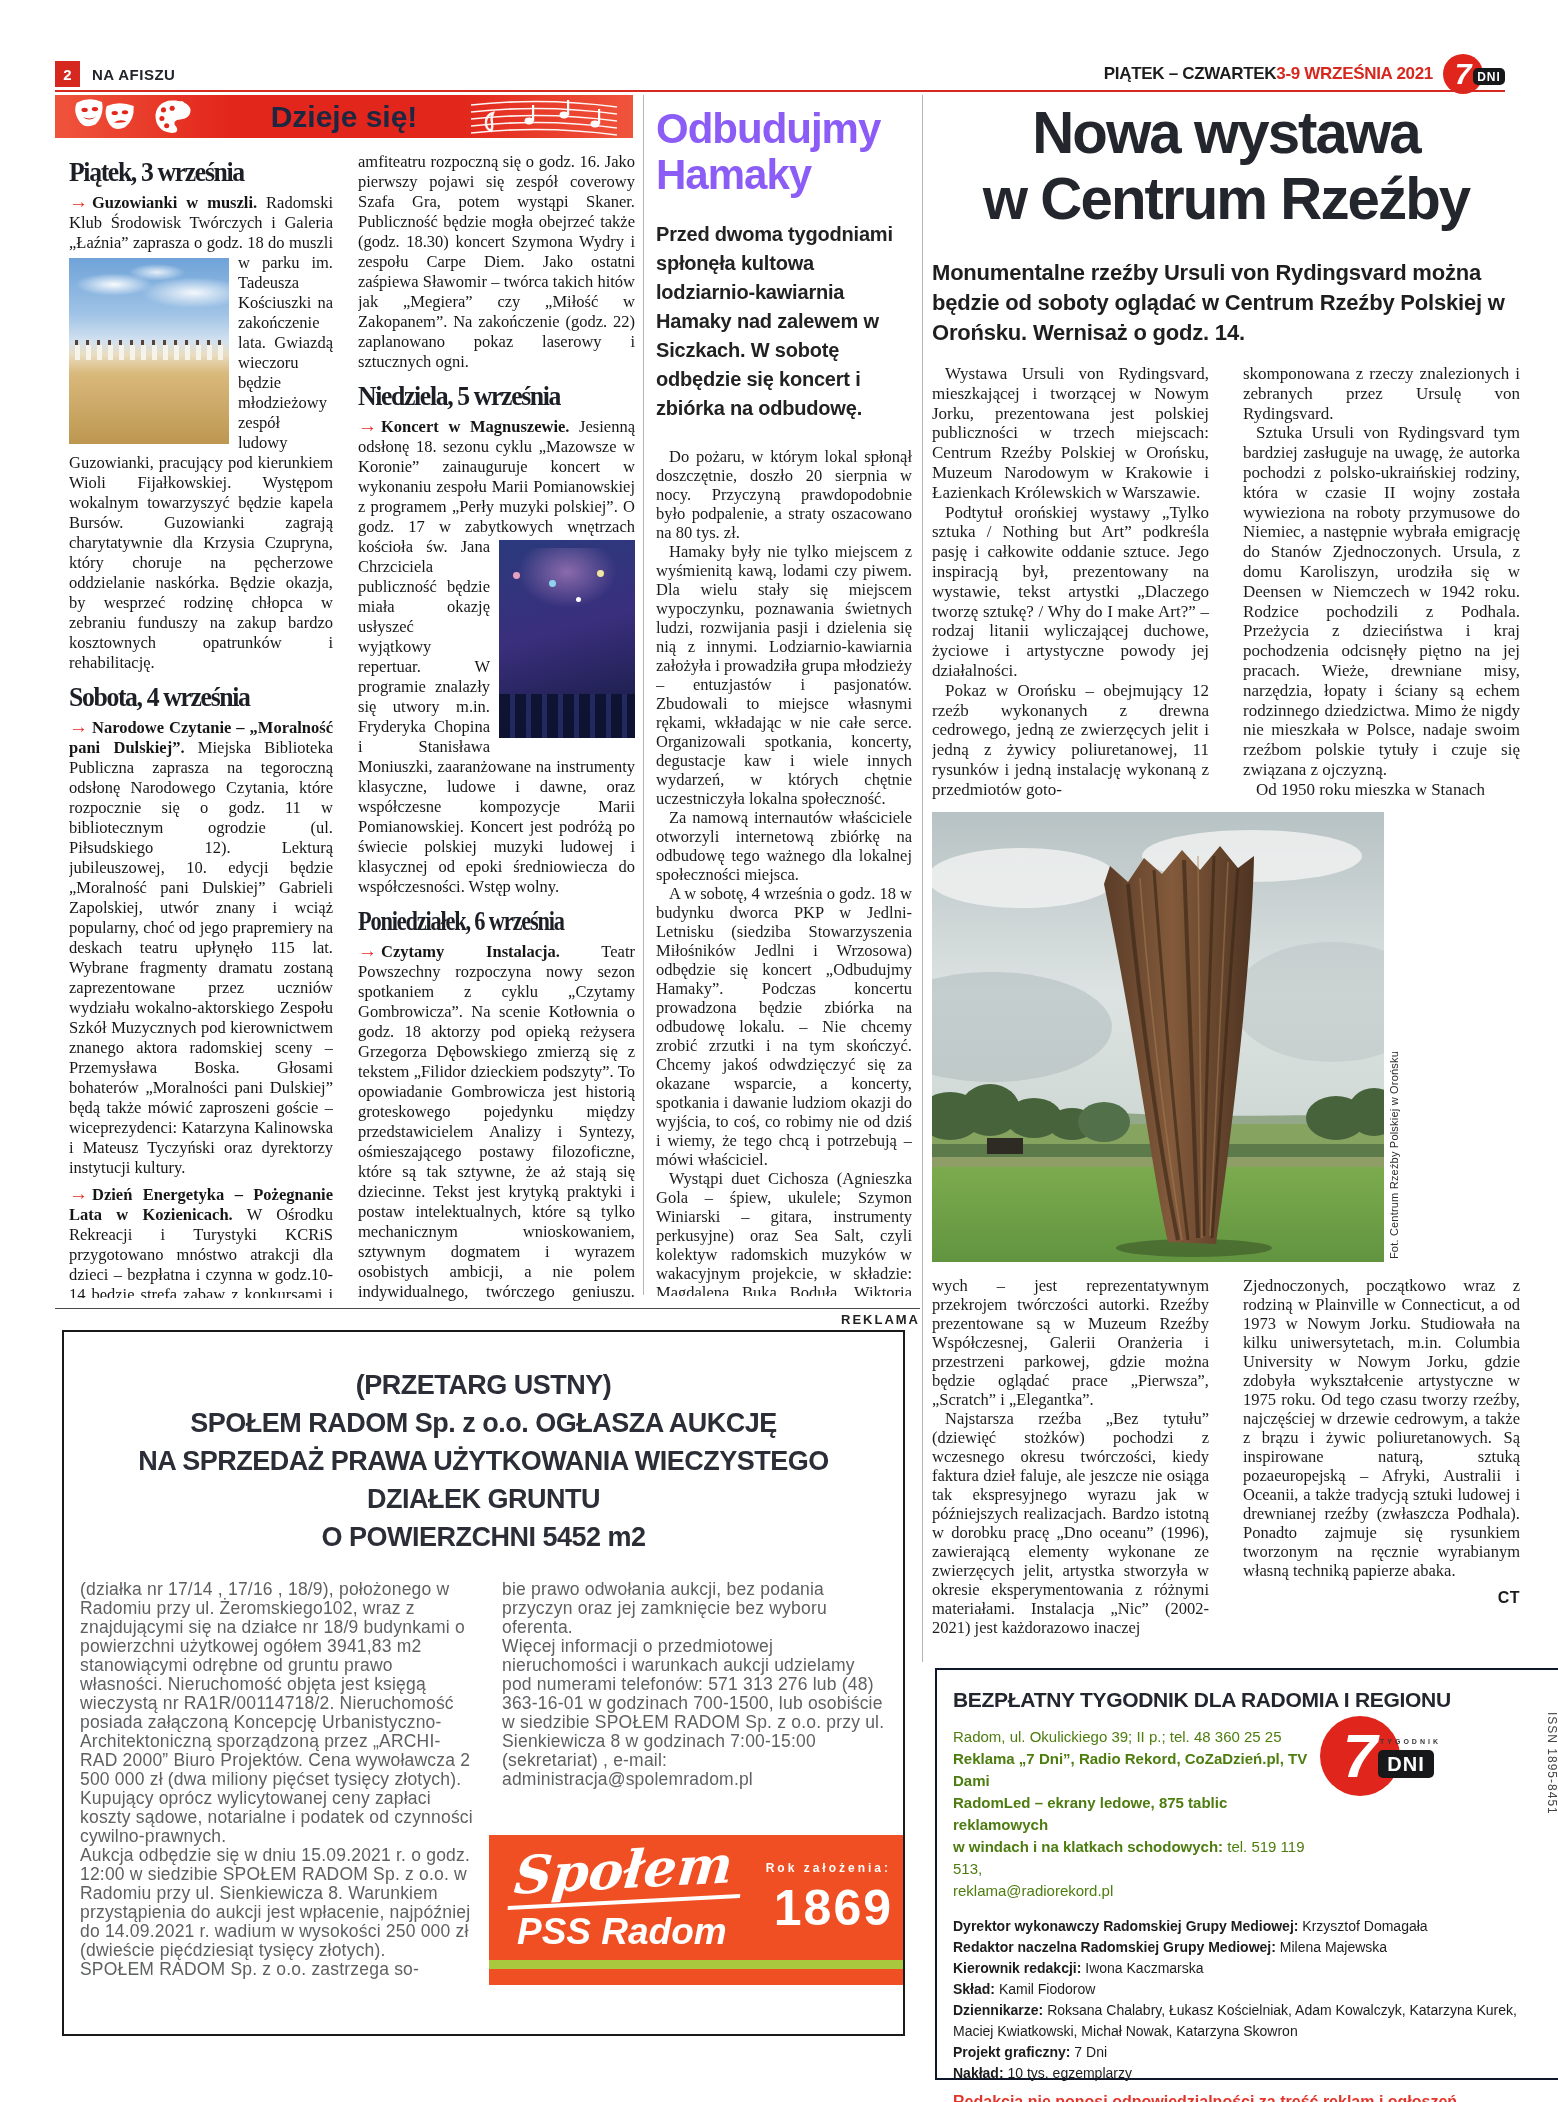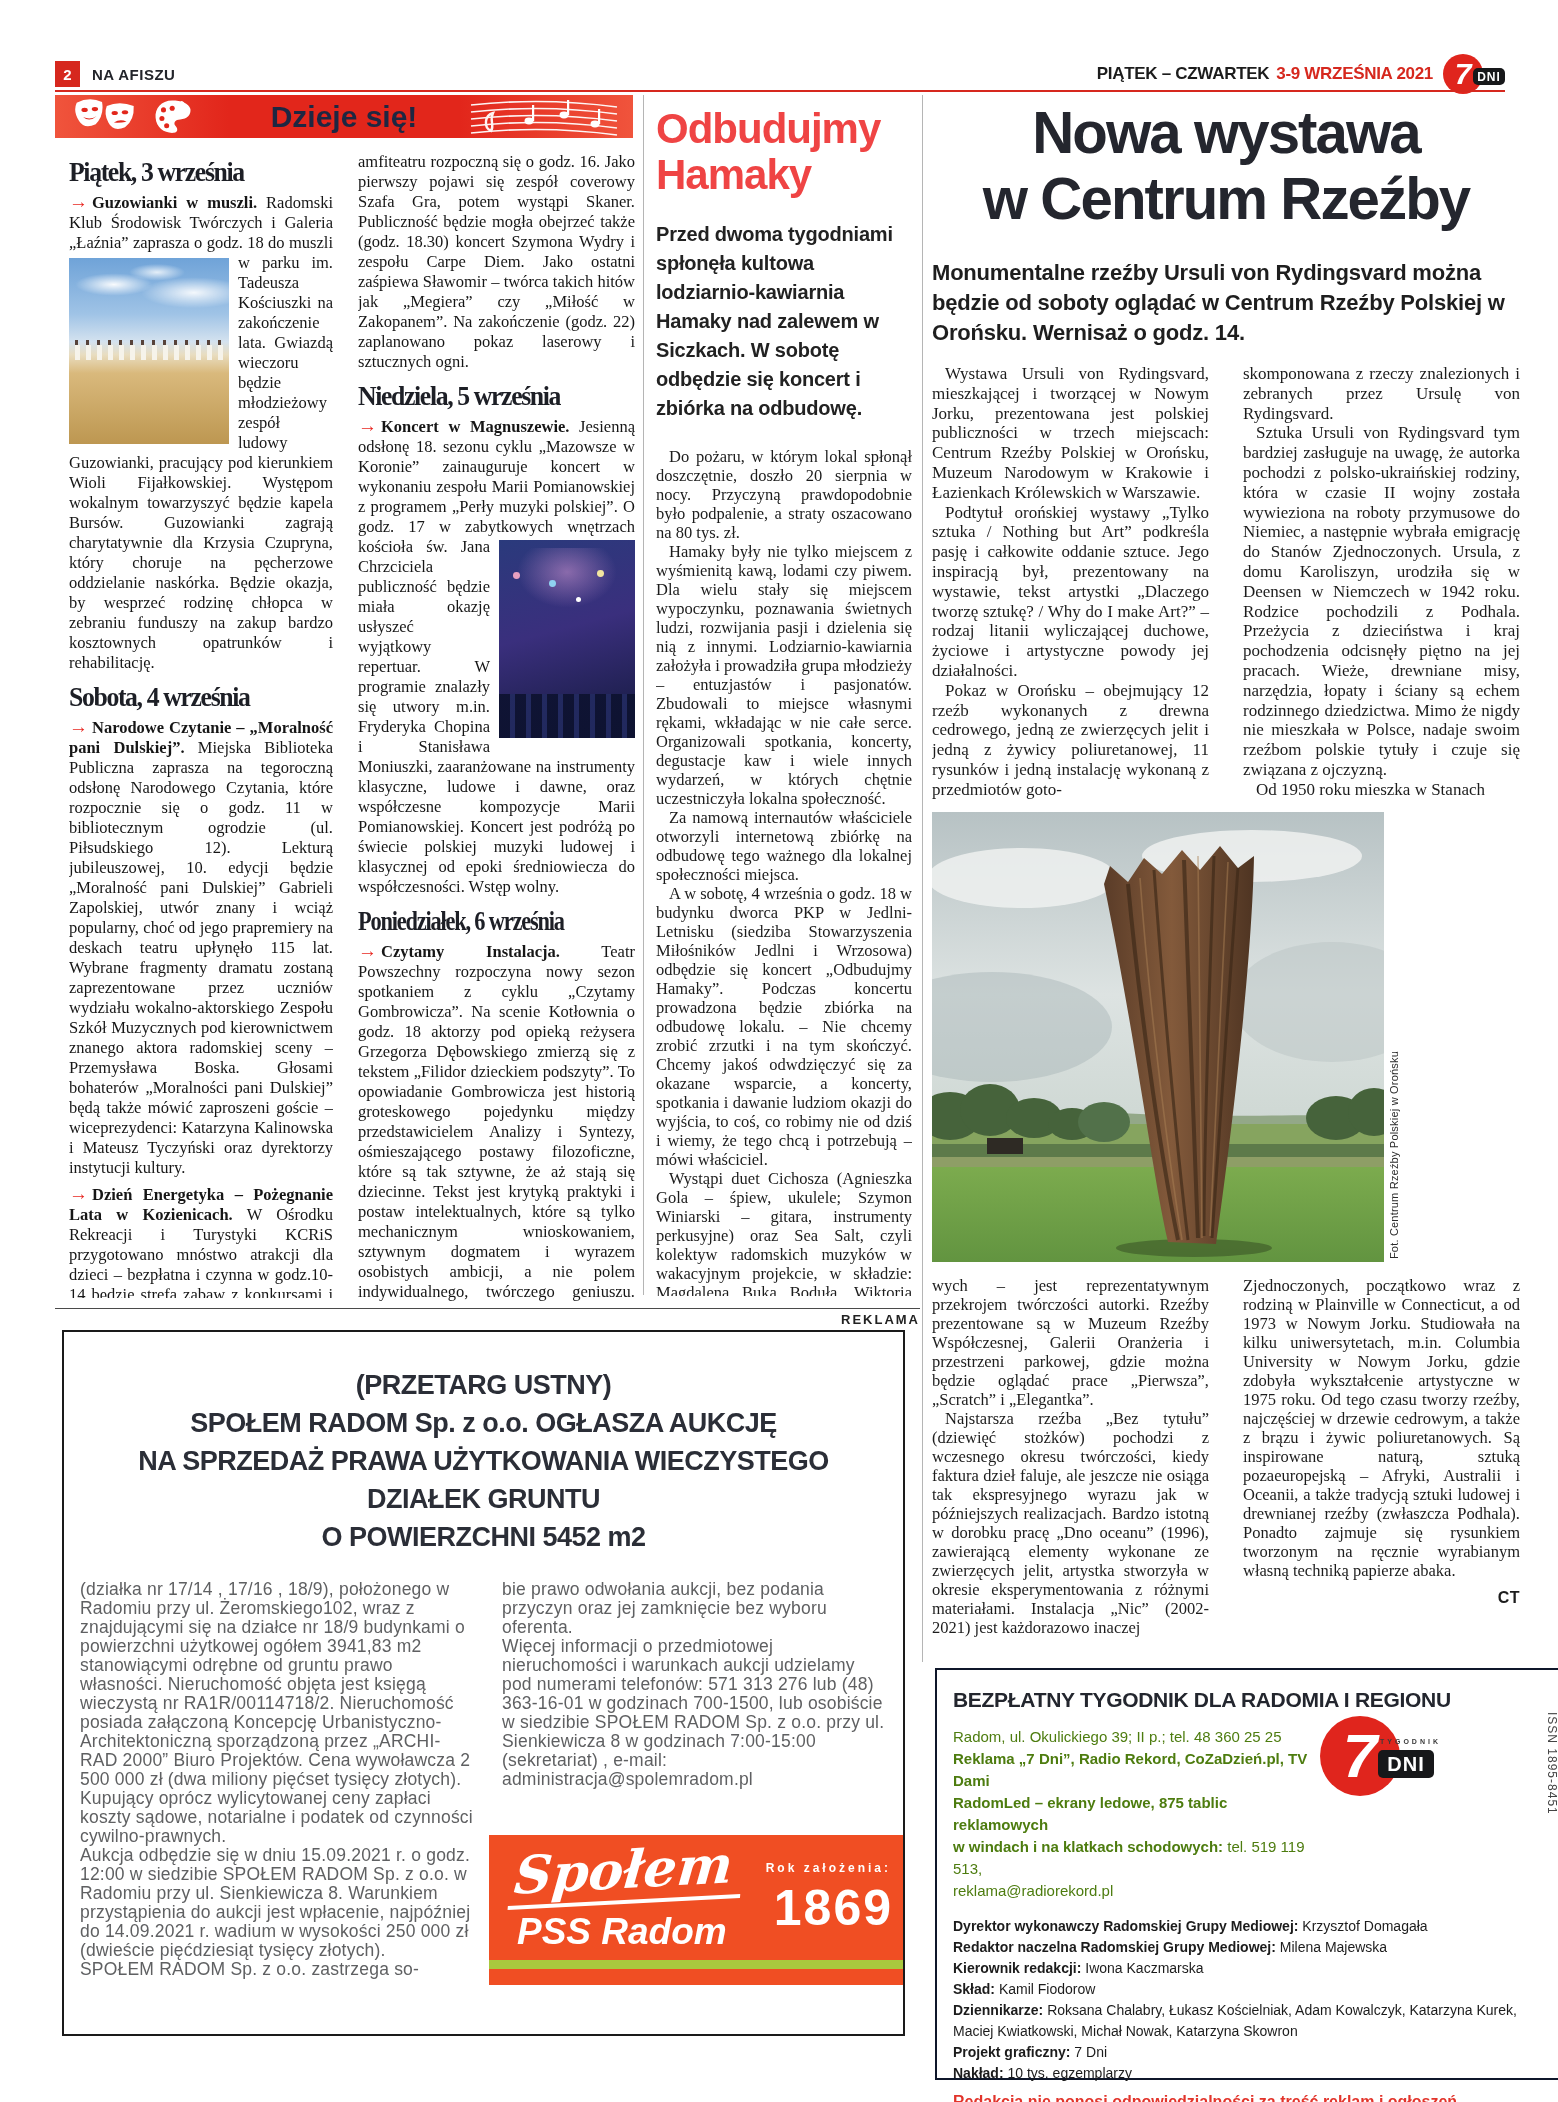--- a/index.html
+++ b/index.html
@@ -5,21 +5,21 @@
   *{box-sizing:border-box;margin:0;padding:0}
   html,body{width:1558px;height:2102px;background:#fff;position:relative;overflow:hidden;
     font-family:"Liberation Sans", sans-serif;color:#1c1c1c;}
 
   
   #hdr{position:absolute;left:55px;top:60px;width:1450px;height:28px;display:flex;align-items:center}
   .pagenum{width:25px;height:26px;background:#d6281e;color:#fff;font-weight:bold;font-size:15px;
     display:flex;align-items:center;justify-content:center}
   .section-label{margin-left:12px;font-weight:bold;font-size:15px;letter-spacing:.5px;color:#23252b}
   .hdr-right{margin-left:auto;display:flex;align-items:center;font-weight:bold;font-size:17px;letter-spacing:-.3px}
-  .hdr-right .dates{color:#d6281e;margin-left:7px}
+  .hdr-right .dates{color:#d6281e;}
   #hdr-rule{position:absolute;left:55px;top:90px;width:1450px;height:2px;background:#d6281e}
 
   
   .logo7{position:relative;display:inline-block}
   .logo7 .circ{border-radius:50%;background:#e0251d;color:#fff;display:flex;align-items:center;justify-content:center;
     font-weight:bold;font-style:italic;line-height:1}
   .logo7 .dni{position:absolute;background:#17181a;color:#fff;font-weight:bold;border-radius:5px;
     display:flex;align-items:center;justify-content:center;font-style:normal}
   .logo7 .tyg{position:absolute;color:#3a3a3a;font-weight:bold}
   .logo7.small{width:62px;height:40px;margin-left:10px}
@@ -65,21 +65,21 @@
   .c-photo .lights{position:absolute;left:8px;top:28px;width:3px;height:3px;border-radius:50%;
     box-shadow:8px 6px 0 2px #e7a0c0,44px 14px 0 2px #8fd2f0,92px 4px 0 2px #f3e6a0,70px 30px 0 1px #ffffff}
   .c-photo .crowd{position:absolute;left:0;right:0;bottom:0;height:44px;opacity:.92;
     background:repeating-linear-gradient(90deg,#0d1230 0 11px,#222a60 11px 16px)}
 
   
   .vline{position:absolute;width:1px;background:#b5b5b5}
 
   
   #hamaky{position:absolute;left:656px;top:106px;width:256px;height:1190px;overflow:hidden}
-  #hamaky .h-title{font-weight:bold;font-size:42px;line-height:46px;letter-spacing:-1px;color:#ef4444;margin-bottom:22px}
+  #hamaky .h-title{font-weight:bold;font-size:42px;line-height:46px;letter-spacing:-1px;color:#8b5cf6;margin-bottom:22px}
   .lead-sans{font-weight:bold;font-size:20px;line-height:29px;letter-spacing:-.2px;color:#222}
   #hamaky .hbody{margin-top:24px;font-family:"Liberation Serif",serif;font-size:16.5px;line-height:19px;text-align:justify}
   #hamaky .hbody p{text-indent:13px}
 
   
   #feature{position:absolute;left:932px;top:100px;width:588px;height:1566px;overflow:hidden}
   .f-title{text-align:center;font-weight:bold;font-size:60px;line-height:66px;letter-spacing:-2px;color:#24262e;
     transform:scaleX(.97);transform-origin:50% 0}
   .f-lead{margin-top:26px;font-weight:bold;font-size:22px;line-height:30px;letter-spacing:-.2px;color:#1e1e1e}
   .f-cols{display:flex;gap:34px;margin-top:16px}

